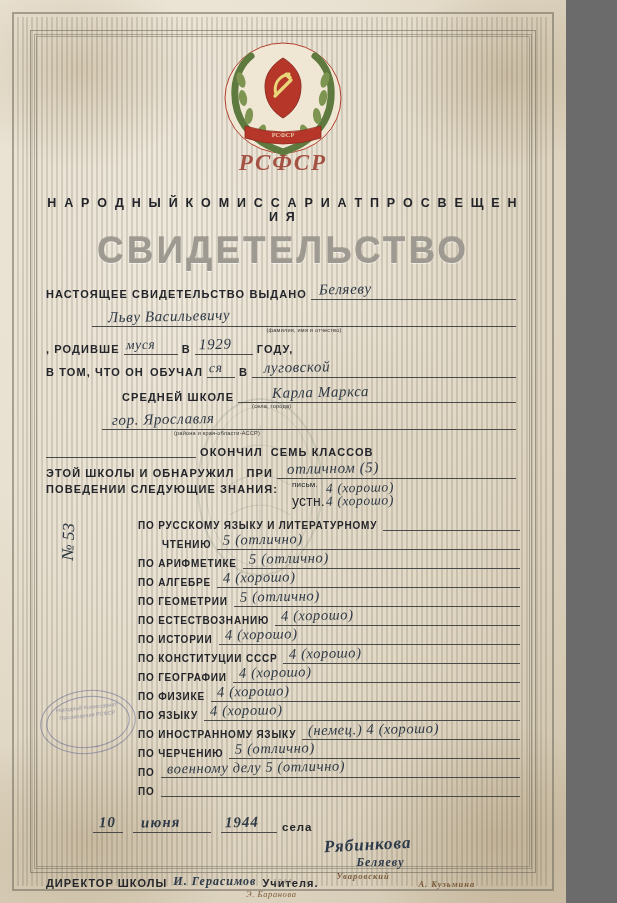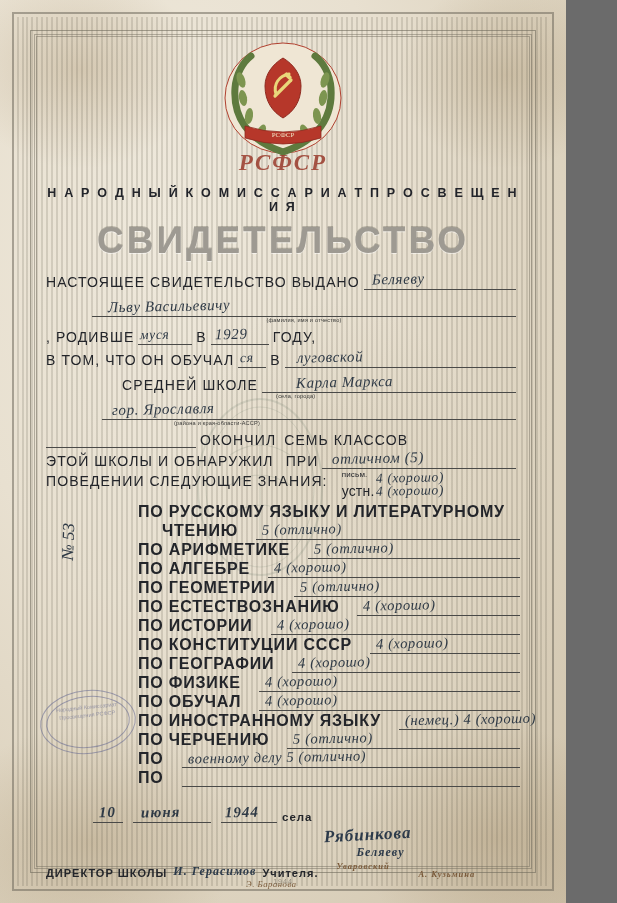--- a/index.html
+++ b/index.html
@@ -85,21 +85,21 @@
     font-style: italic;
     font-weight: bold;
     opacity: 0.85;
   }
   .narkompros {
     text-align: center;
     font-size: 12.5px;
     font-weight: bold;
     letter-spacing: 2.2px;
     color: #22242a;
-    margin-top: 10px;
+    margin-top: 20px;
     font-family: "Liberation Sans", sans-serif;
   }
   .svid {
     text-align: center;
     font-size: 37px;
     font-weight: bold;
     letter-spacing: 3px;
     color: #9e9a92;
     margin-top: 6px;
     text-shadow: 0 1px 0 rgba(255,255,255,0.5), 0 -1px 0 rgba(90,85,75,0.35);
@@ -113,22 +113,22 @@
     color: #24262b;
     letter-spacing: 0.6px;
   }
   .row {
     display: flex;
     align-items: flex-end;
     margin-top: 5px;
     position: relative;
   }
   .lbl {
-    font-size: 14px;
-    font-weight: normal;
+    font-size: 11px;
+    font-weight: bold;
     letter-spacing: 1.1px;
     white-space: nowrap;
     color: #23252a;
   }
   .fill {
     flex: 1;
     border-bottom: 1px solid #4a4a48;
     position: relative;
     height: 15px;
     margin: 0 4px;
@@ -160,26 +160,26 @@
     margin-top: 3px;
     margin-left: 92px;
   }
   .subj-row {
     display: flex;
     align-items: flex-end;
     height: 19px;
     position: relative;
   }
   .subj-name {
-    font-size: 16px;
+    font-size: 10px;
     font-weight: bold;
     letter-spacing: 0.8px;
     white-space: nowrap;
     color: #23252a;
-    padding-right: 18px;
+    padding-right: 6px;
   }
   .subj-line {
     flex: 1;
     border-bottom: 1px solid #4a4a48;
     height: 16px;
     position: relative;
   }
   .subj-mark {
     position: absolute;
     bottom: 1px;
@@ -482,21 +482,21 @@
             <span class="subj-mark">4 (хорошо)</span>
           </span>
         </div>
         <div class="subj-row">
           <span class="subj-name">ПО ФИЗИКЕ</span>
           <span class="subj-line">
             <span class="subj-mark">4 (хорошо)</span>
           </span>
         </div>
         <div class="subj-row">
-          <span class="subj-name">ПО ОБУЧАЛ</span>
+          <span class="subj-name">ПО ЯЗЫКУ</span>
           <span class="subj-line">
             <span class="subj-mark">4 (хорошо)</span>
           </span>
         </div>
         <div class="subj-row">
           <span class="subj-name">ПО ИНОСТРАННОМУ ЯЗЫКУ</span>
           <span class="subj-line">
             <span class="subj-mark">(немец.) 4 (хорошо)</span>
           </span>
         </div>

